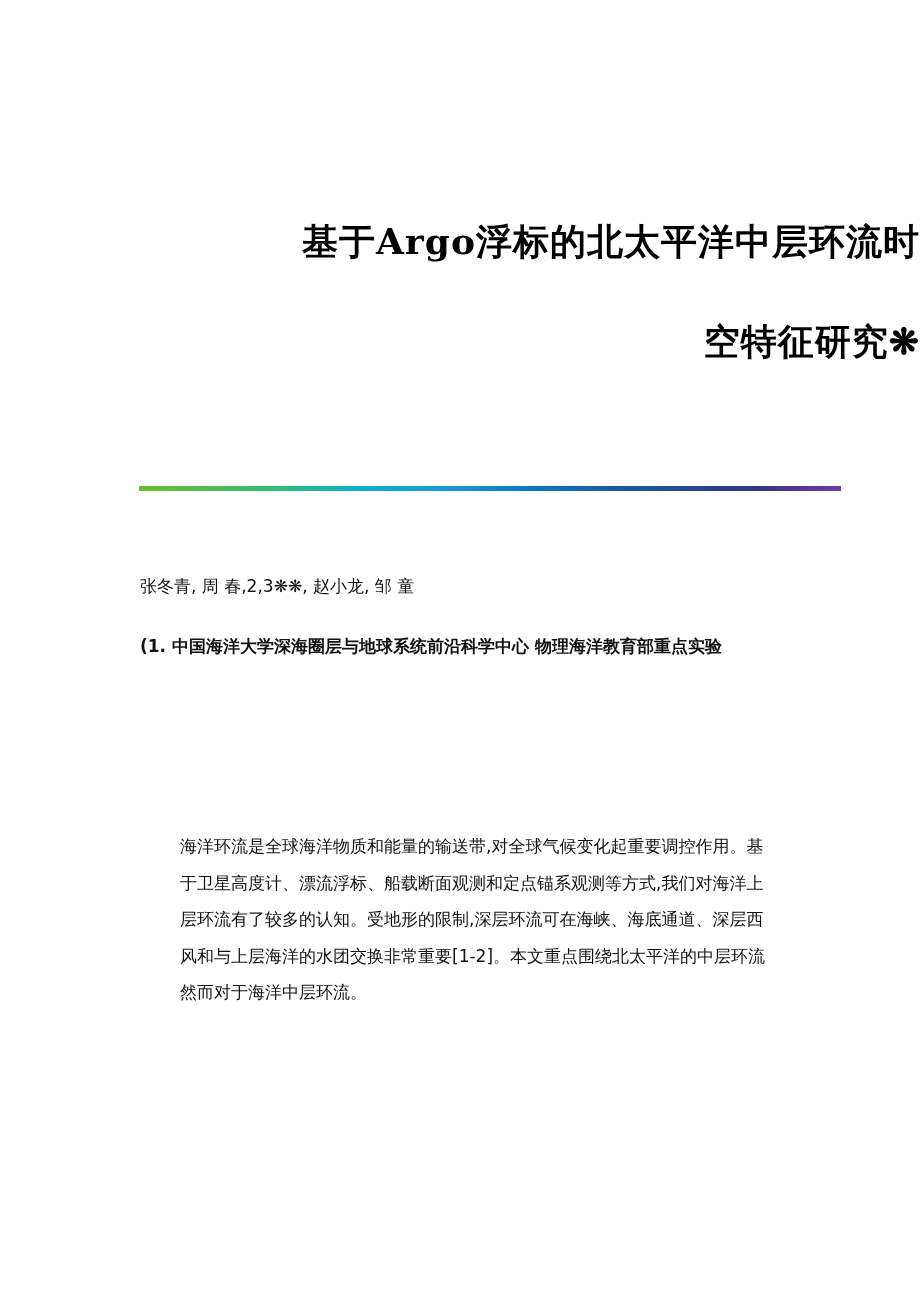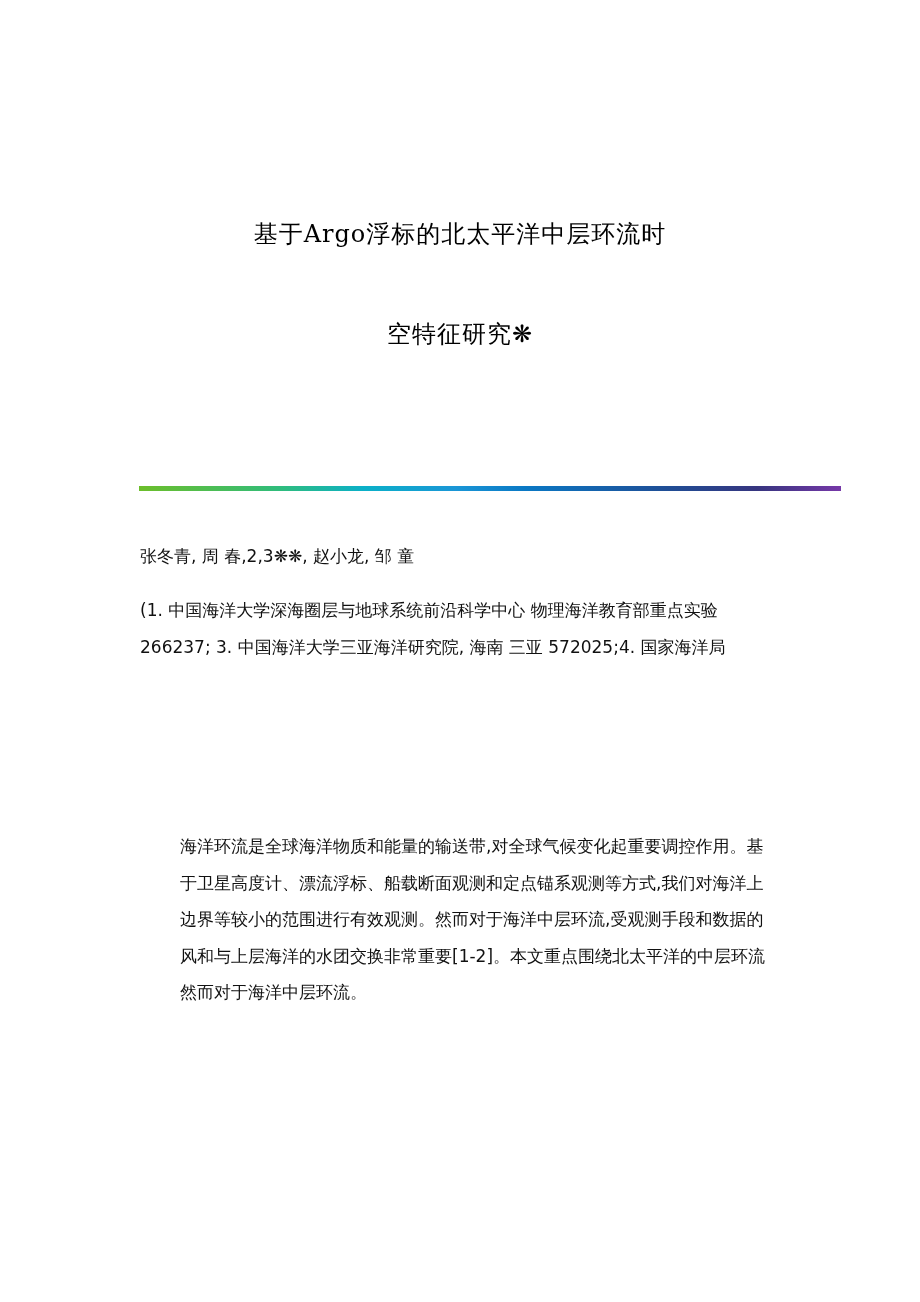--- a/index.html
+++ b/index.html
@@ -1,44 +1,43 @@
 <!DOCTYPE html>
 <html><head>
 <meta charset="utf-8">
 <style>
   html, body { margin: 0; padding: 0; background: #ffffff; }
   body { width: 920px; height: 1302px; position: relative; overflow: hidden;
          font-family: "DejaVu Serif", "Liberation Serif", serif; color: #000; }
-  .title { position: absolute; left: 0; width: 920px; text-align: center;
-           font-size: 24px; letter-spacing: 1px; font-weight: normal; }
+  .title { position: absolute; left: 0; width: 920px; text-align: right;
+           font-size: 36px; letter-spacing: 1px; font-weight: bold; }
   .t1 { top: 218px; }
   .t2 { top: 318px; }
   .bar { position: absolute; left: 139px; top: 486px; width: 702px; height: 5px;
          background: linear-gradient(to right, #6cbe2a 0%, #2fbc7c 20%, #0bb0c8 32%, #1a96d6 45%, #0a78c4 55%, #1f4e96 75%, #36357f 88%, #7638a8 100%); }
   .text { position: absolute; left: 140px; width: 640px; font-size: 17px;
           font-family: "DejaVu Sans", "Liberation Sans", sans-serif; color: #111; }
-  .authors { top: 545px; }
-  .affil { top: 592px; line-height: 36.5px; }
+  .authors { top: 575px; }
+  .affil { top: 628px; line-height: 36.5px; font-weight: bold; }
   .body-text { top: 828px; line-height: 36.5px; text-align: justify; margin-left: 40px; }
   .line { display: block; white-space: nowrap; }
 </style>
 </head>
 <body>
 
 <div class="title t1">基于Argo浮标的北太平洋中层环流时</div>
 <div class="title t2">空特征研究❋</div>
 
 <div class="bar"></div>
 
 <div class="text authors">张冬青, 周 春,2,3❋❋, 赵小龙, 邹 童</div>
 
 <div class="text affil">
   <span class="line">(1. 中国海洋大学深海圈层与地球系统前沿科学中心 物理海洋教育部重点实验</span>
-  <span class="line">266237; 3. 中国海洋大学三亚海洋研究院, 海南 三亚 572025;4. 国家海洋局</span>
 </div>
 
 <div class="text body-text">
   <span class="line">海洋环流是全球海洋物质和能量的输送带,对全球气候变化起重要调控作用。基</span>
   <span class="line">于卫星高度计、漂流浮标、船载断面观测和定点锚系观测等方式,我们对海洋上</span>
-  <span class="line">边界等较小的范围进行有效观测。然而对于海洋中层环流,受观测手段和数据的</span>
+  <span class="line">层环流有了较多的认知。受地形的限制,深层环流可在海峡、海底通道、深层西</span>
   <span class="line">风和与上层海洋的水团交换非常重要[1-2]。本文重点围绕北太平洋的中层环流</span>
   <span class="line">然而对于海洋中层环流。</span>
 </div>
 
 </body></html>

